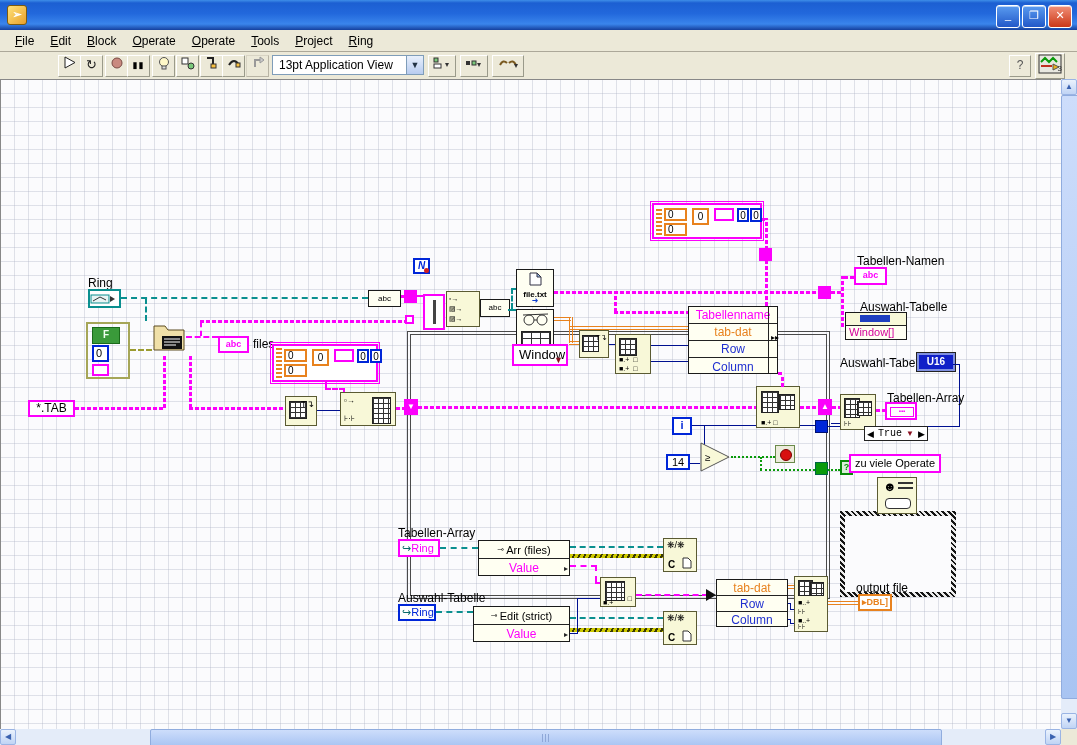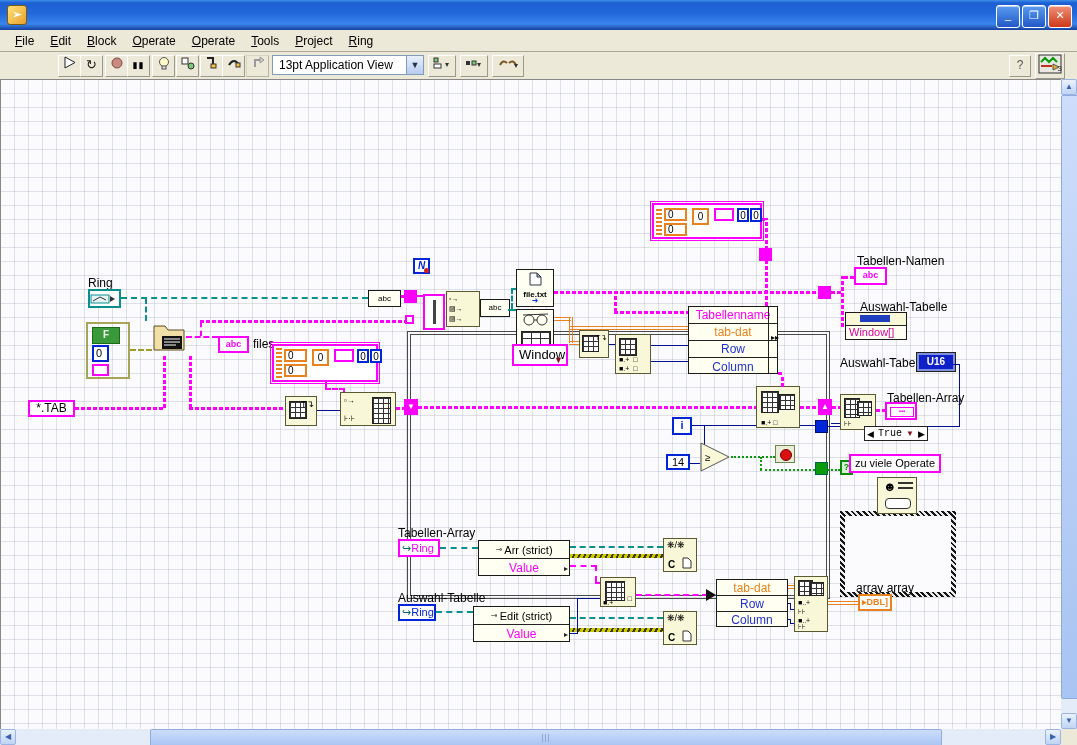--- a/index.html
+++ b/index.html
@@ -426,21 +426,21 @@
 
     <div class="lbl" style="left:398px;top:447px;">Tabellen-Array</div>
     <div class="pbox" style="left:398px;top:460px;width:42px;height:18px;font-size:11px;color:#FC00FC;line-height:14px;padding-left:2px;">
       <span style="color:#0A6A6A;">↪</span><span>Ring</span>
     </div>
     <div class="ht" style="left:440px;top:468px;width:38px;"></div>
 
     <div class="wn" style="left:478px;top:461px;width:92px;height:36px;">
       <div class="prow" style="height:18px;font-size:11px;">
           <span style="font-size:8px;">⊸&nbsp;</span>
-          <span>Arr (strict)</span>
+          <span>Arr (files)</span>
         </div>
       <div class="prow" style="height:17px;border-bottom:none;color:#FC00FC;font-size:12px;">
           <span>Value</span>
           <span style="position:absolute;right:480px;"></span>
         </div>
       <div class="abs" style="right:1px;bottom:2px;font-size:8px;color:#222;">▸</div>
     </div>
 
     <div class="ht" style="left:570px;top:467px;width:93px;"></div>
     <div class="he" style="left:570px;top:475px;width:93px;"></div>
@@ -513,21 +513,21 @@
     <div class="fn" style="left:794px;top:497px;width:34px;height:56px;">
       <div class="g2d abs" style="left:3px;top:3px;width:13px;height:14px;"></div>
       <div class="g2d abs" style="right:3px;top:5px;width:12px;height:12px;"></div>
       <span style="position:absolute;left:3px;top:22px;font-size:7px;">■..+</span>
       <span style="position:absolute;left:3px;top:31px;font-size:7px;">⊦⊦</span>
       <span style="position:absolute;left:3px;top:40px;font-size:7px;">■..+</span>
       <span style="position:absolute;left:3px;bottom:0px;font-size:7px;">⊦⊦</span>
     </div>
     <div class="ho" style="left:828px;top:522px;width:30px;"></div>
 
-    <div class="lbl" style="left:856px;top:502px;">array array</div>
+    <div class="lbl" style="left:856px;top:502px;">output file</div>
     <div class="obox" style="left:858px;top:515px;width:34px;height:17px;font-size:9px;color:#E8821E;font-weight:bold;text-align:center;line-height:12px;">
       <span>▸</span><span>DBL</span>]
     </div>
 
   </div>
 
   <div class="scroll" style="left:1058px;top:79px;width:16px;height:650px;">
     <div class="sbtn" style="left:0;top:0;">▲</div>
     <div class="sthumb" style="left:0;top:16px;width:16px;height:602px;"></div>
     <div class="sbtn" style="left:0;bottom:0;">▼</div>

